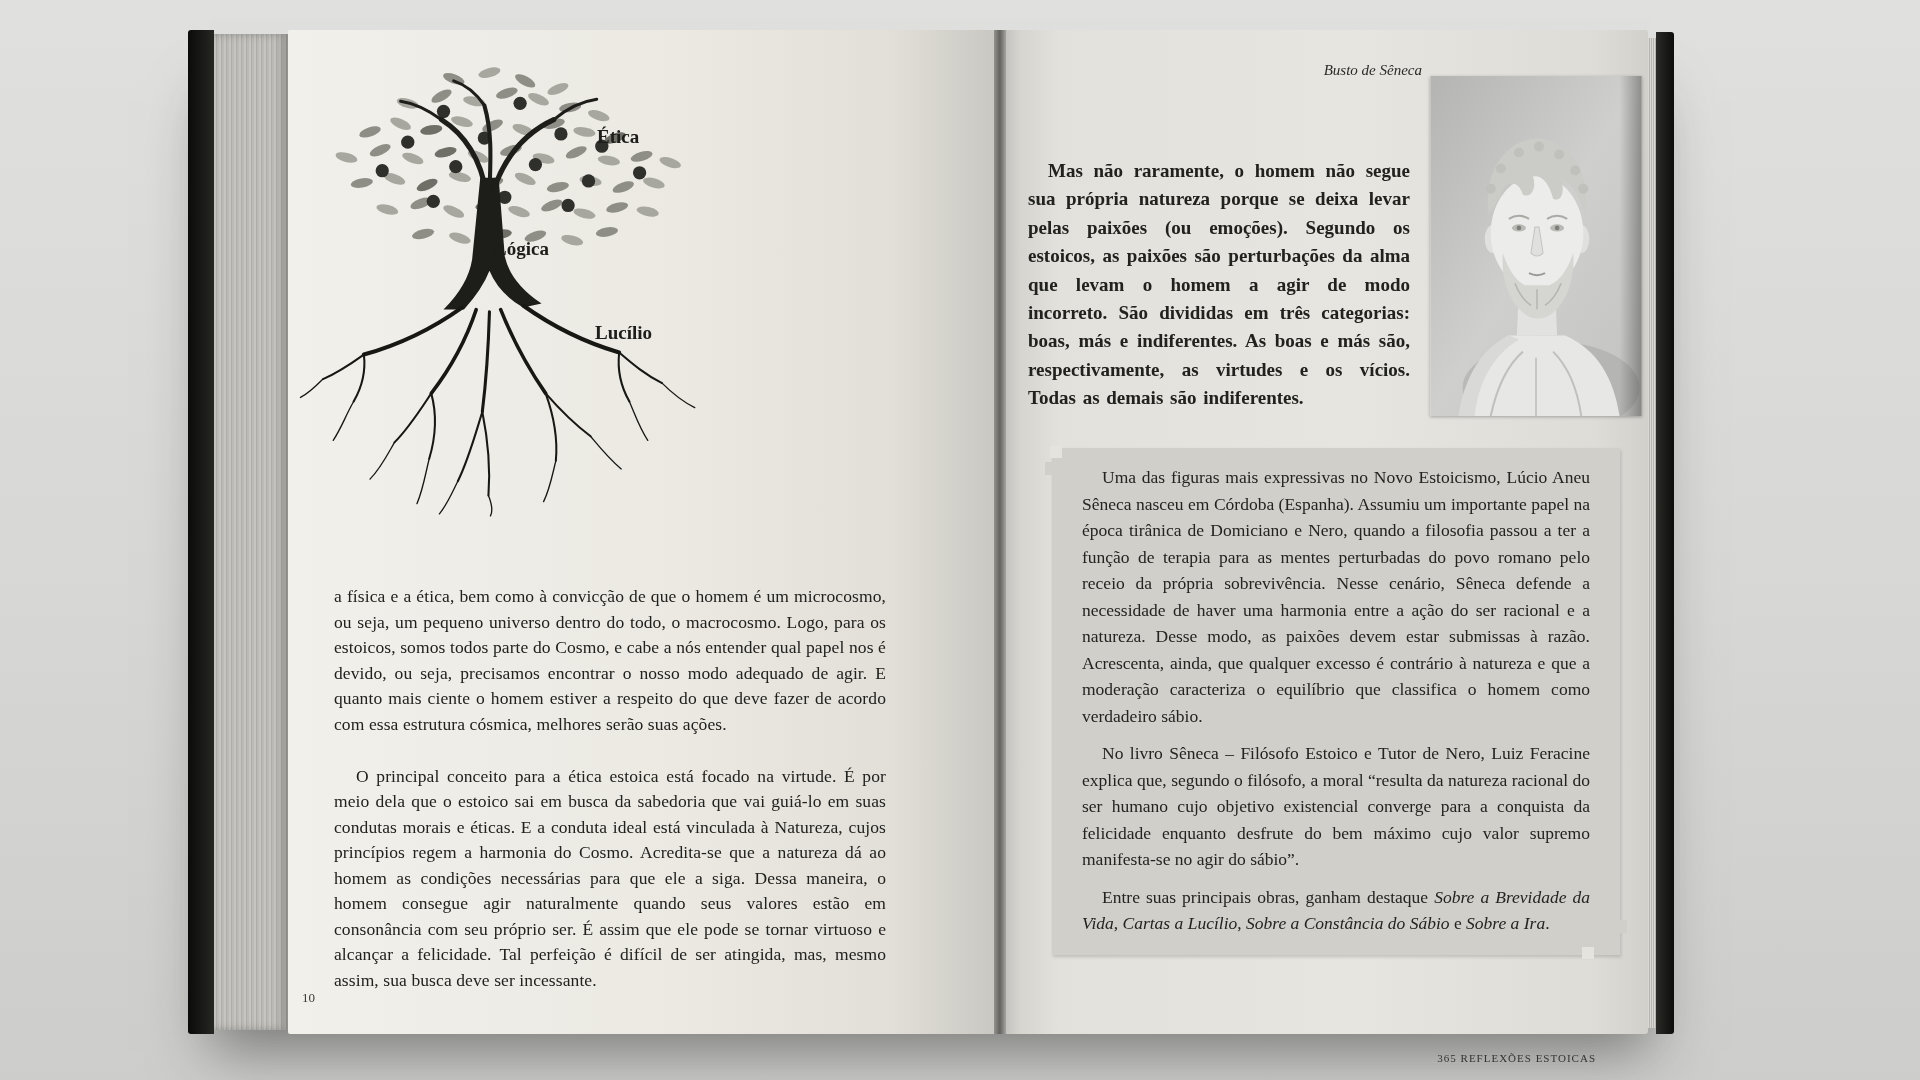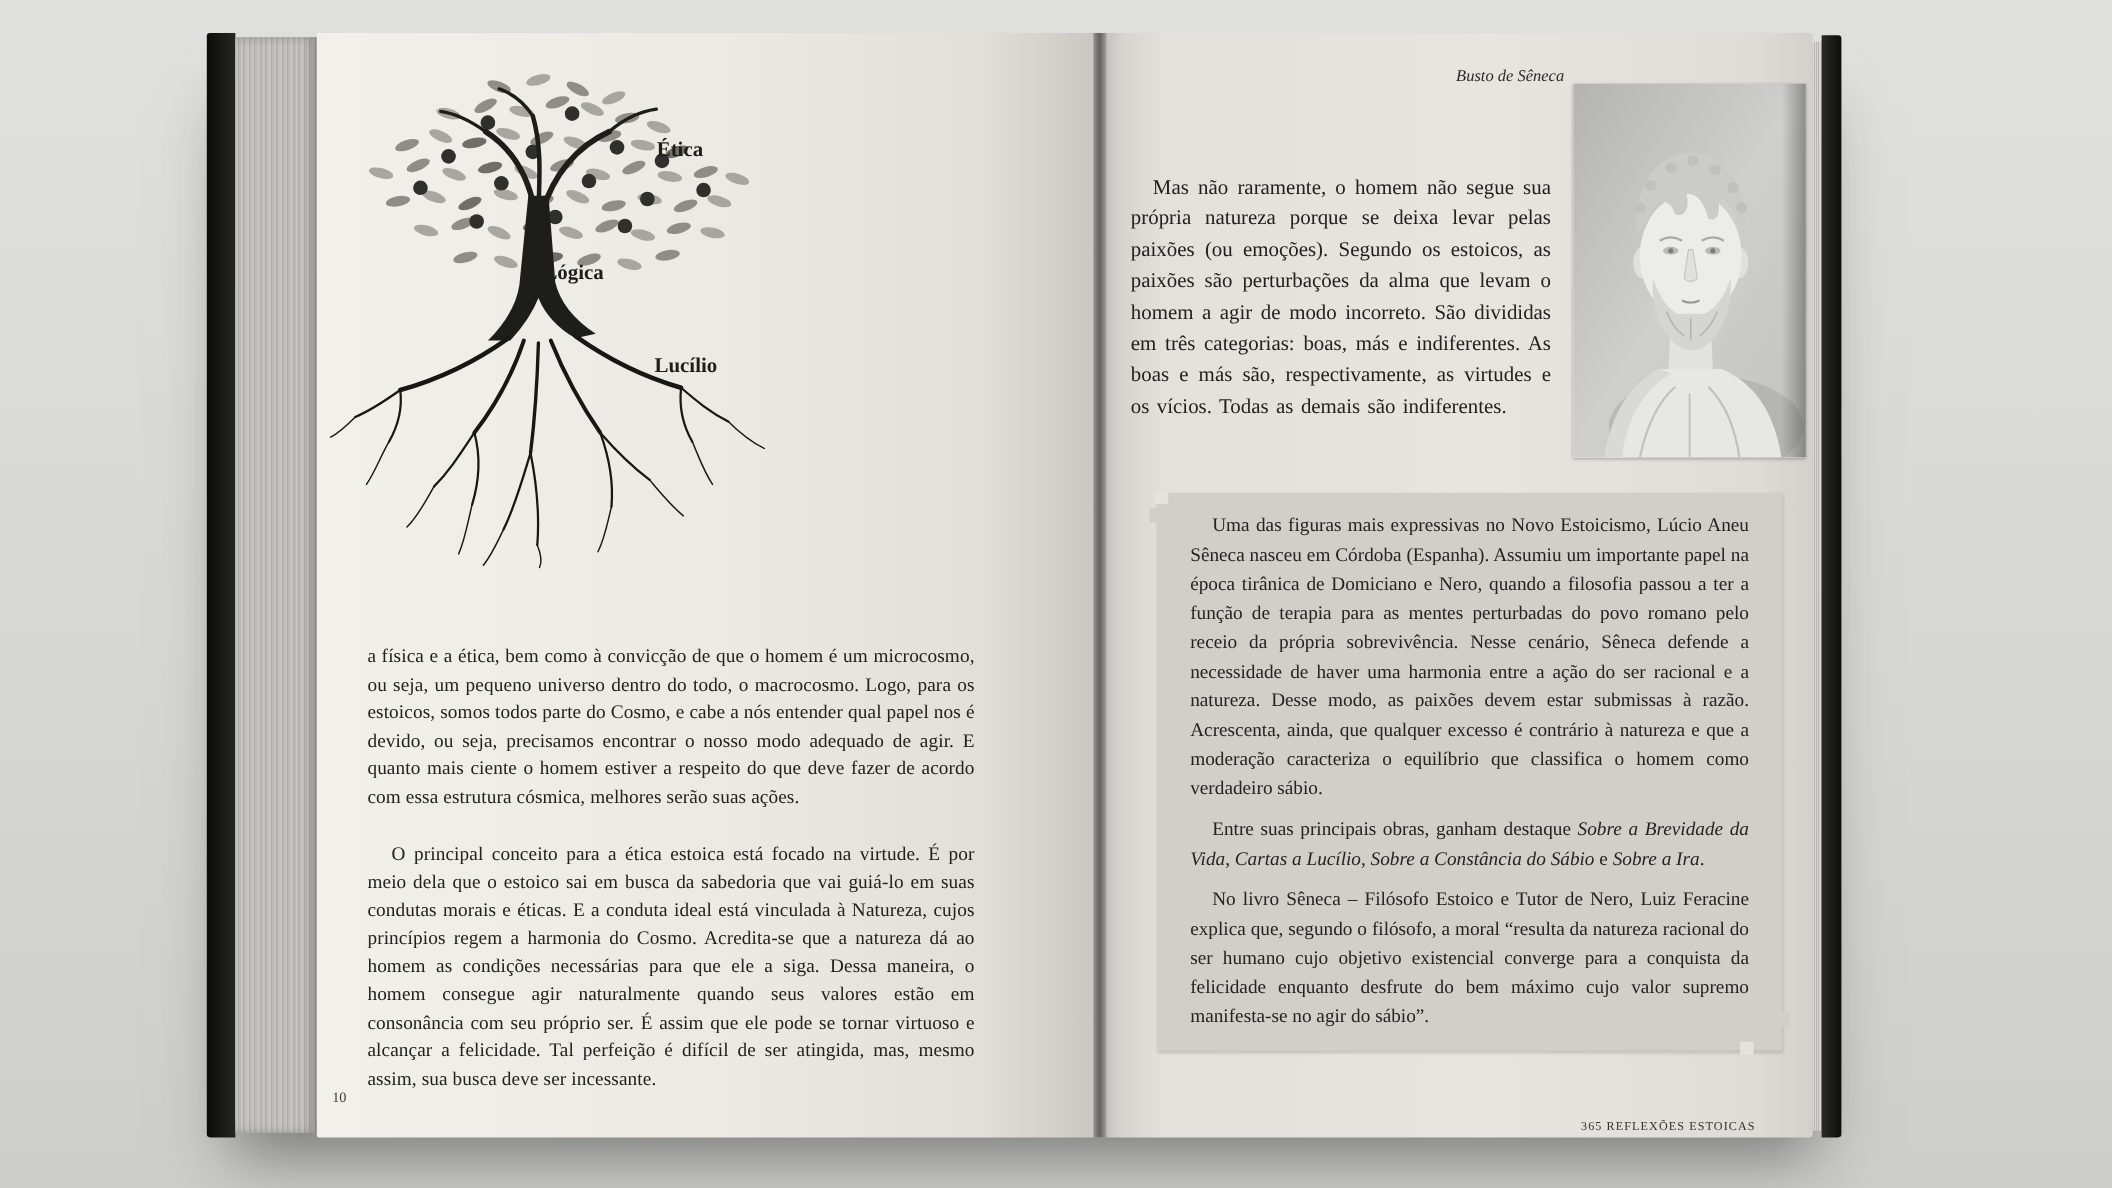--- a/index.html
+++ b/index.html
@@ -31,34 +31,34 @@
   #label-etica{left:597px;top:126px;}
   #label-logica{left:494px;top:238px;}
   #label-fisica{left:595px;top:322px;}
   .body-col{left:334px;width:552px;text-align:justify;font-size:17.5px;line-height:25.5px;letter-spacing:.1px;}
   #left-para-1{top:548px;margin-top:36px;}
   #left-para-2{top:746px;text-indent:22px;}
   #page-number{left:302px;top:990px;font-size:13px;color:#3a3a37;}
 
   
   #bust-caption{left:1150px;top:62px;width:272px;text-align:right;font-style:italic;font-size:15px;color:#2a2a27;}
-  #right-para-1{left:1028px;top:138px;width:382px;text-align:justify;font-size:19px;line-height:28.4px;text-indent:20px;word-spacing:2px;}
+  #right-para-1{left:1028px;top:138px;width:382px;text-align:justify;font-size:19px;line-height:28.4px;text-indent:20px;word-spacing:2px;font-weight:bold;}
   #bust-photo{left:1430px;top:76px;width:212px;height:340px;box-shadow:0 1px 3px rgba(50,50,48,.35);}
   #seneca-box{left:1052px;top:448px;width:568px;background:#d0cfca;padding:16px 30px 18px 30px;box-sizing:border-box;
     box-shadow:1px 2px 3px rgba(90,90,86,.25);}
   #seneca-box::before{content:"";position:absolute;left:-7px;top:14px;width:13px;height:13px;background:#d0cfca;}
   #seneca-box::after{content:"";position:absolute;right:-7px;bottom:22px;width:13px;height:13px;background:#d0cfca;}
   .notch{position:absolute;width:12px;height:12px;background:#e4e3de;}
   #notch-tl{left:-2px;top:-2px;}
   #notch-br{right:26px;bottom:-4px;}
   #seneca-box h2{margin:0 0 8px 0;font-size:20px;letter-spacing:.5px;color:#161613;}
   .box-para{text-align:justify;font-size:17.5px;line-height:26.5px;text-indent:20px;margin:0 0 11px 0;color:#232320;}
   .box-para:last-child{margin-bottom:0;}
   .it{font-style:italic;}
-  #running-footer{left:1300px;top:1018px;width:296px;text-align:right;font-size:11px;letter-spacing:1px;color:#33332f;}
+  #running-footer{left:1300px;top:1052px;width:296px;text-align:right;font-size:11px;letter-spacing:1px;color:#33332f;}
 
   
   .la{fill:#8e8e86}.lb{fill:#a7a79f}.lc{fill:#6f6f67}
   .ap{fill:#2f2f2b}
   .wood{fill:#1d1d19}
   .branch{stroke:#1d1d19;fill:none;stroke-linecap:round;}
   .root{stroke:#171714;fill:none;stroke-linecap:round;}
 </style>
 </head>
 <body>
@@ -245,19 +245,19 @@
     </g>
     <rect x="188" width="22" height="338" fill="url(#edgeph)"></rect>
   </svg>
 
   <p class="abs" id="right-para-1">Mas não raramente, o homem não segue sua própria natureza porque se deixa levar pelas paixões (ou emoções). Segundo os estoicos, as paixões são perturbações da alma que levam o homem a agir de modo incorreto. São divididas em três categorias: boas, más e indiferentes. As boas e más são, respectivamente, as virtudes e os vícios. Todas as demais são indiferentes.</p>
 
   <div class="abs" id="seneca-box">
     <div class="notch" id="notch-tl"></div>
     <div class="notch" id="notch-br"></div>
     <p class="box-para">Uma das figuras mais expressivas no Novo Estoicismo, Lúcio Aneu Sêneca nasceu em Córdoba (Espanha). Assumiu um importante papel na época tirânica de Domiciano e Nero, quando a filosofia passou a ter a função de terapia para as mentes perturbadas do povo romano pelo receio da própria sobrevivência. Nesse cenário, Sêneca defende a necessidade de haver uma harmonia entre a ação do ser racional e a natureza. Desse modo, as paixões devem estar submissas à razão. Acrescenta, ainda, que qualquer excesso é contrário à natureza e que a moderação caracteriza o equilíbrio que classifica o homem como verdadeiro sábio.</p>
+    <p class="box-para">No livro Sêneca – Filósofo Estoico e Tutor de Nero, Luiz Feracine explica que, segundo o filósofo, a moral “resulta da natureza racional do ser humano cujo objetivo existencial converge para a conquista da felicidade enquanto desfrute do bem máximo cujo valor supremo manifesta-se no agir do sábio”.</p>
     <p class="box-para"><span>Entre suas principais obras, ganham destaque </span><span class="it">Sobre a Brevidade da Vida</span><span>, </span><span class="it">Cartas a Lucílio</span><span>, </span><span class="it">Sobre a Constância do Sábio</span><span> e </span><span class="it">Sobre a Ira</span><span>.</span></p>
-    <p class="box-para">No livro Sêneca – Filósofo Estoico e Tutor de Nero, Luiz Feracine explica que, segundo o filósofo, a moral “resulta da natureza racional do ser humano cujo objetivo existencial converge para a conquista da felicidade enquanto desfrute do bem máximo cujo valor supremo manifesta-se no agir do sábio”.</p>
   </div>
 
   <span class="abs" id="running-footer">365 REFLEXÕES ESTOICAS</span>
 
 </div>
 
 </body></html>

